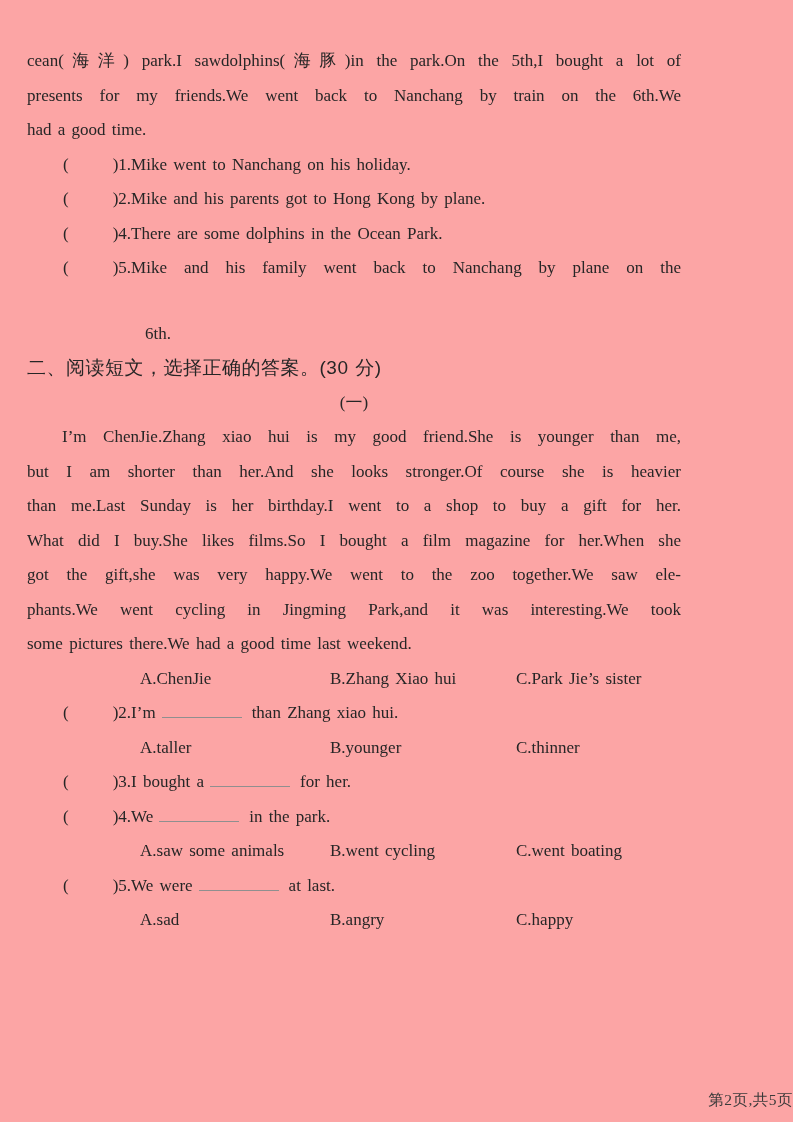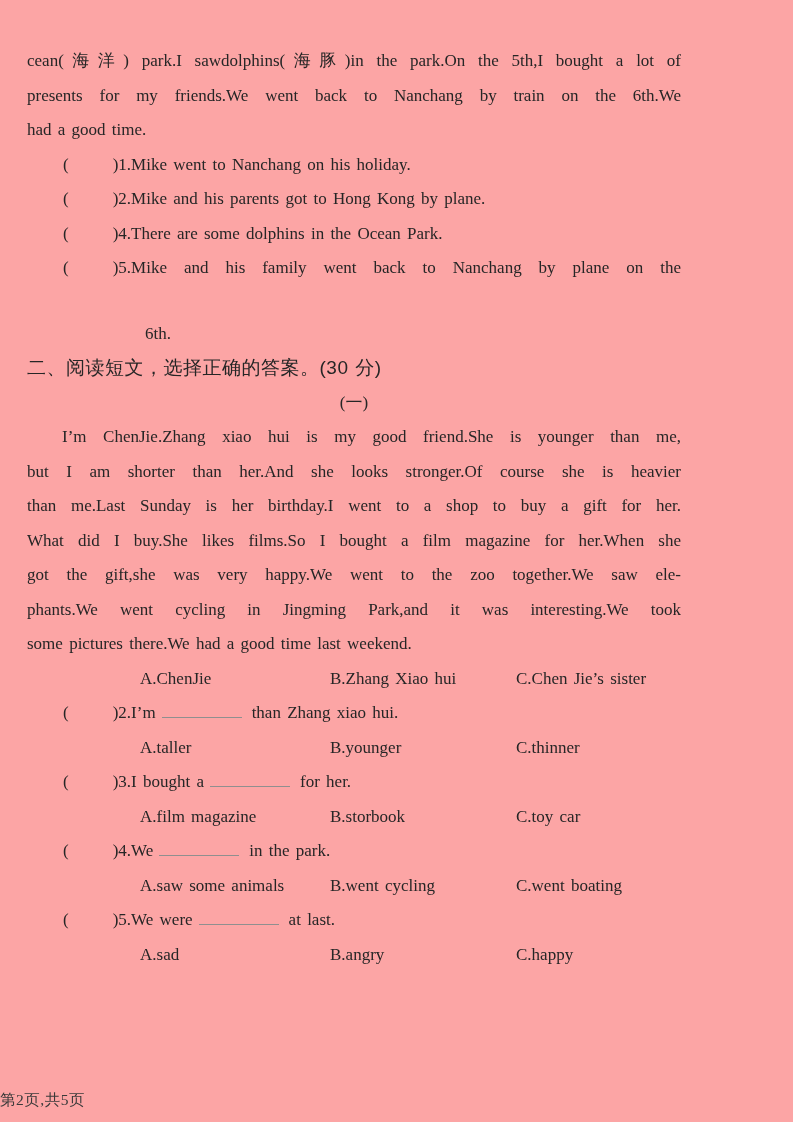--- a/index.html
+++ b/index.html
@@ -52,21 +52,21 @@
     vertical-align:baseline;
   }
   .opts{position:relative;}
   .optA{position:absolute;left:113px;text-align:right;}
   .optB{position:absolute;left:303px;}
   .optC{position:absolute;left:489px;}
   .footer{
     position:absolute;
     left:0;top:1090px;
     width:793px;
-    text-align:left;
+    text-align:right;
     font-size:15.5px;
     color:#3a3a3a;
     letter-spacing:0.5px;
   }
 </style>
 </head>
 <body>
 
 <div class="page">
   <div class="content">
@@ -88,36 +88,31 @@
     <div class="line just">but I am shorter than her.And she looks stronger.Of course she is heavier</div>
     <div class="line just">than me.Last Sunday is her birthday.I went to a shop to buy a gift for her.</div>
     <div class="line just">What did I buy.She likes films.So I bought a film magazine for her.When she</div>
     <div class="line just">got the gift,she was very happy.We went to the zoo together.We saw ele-</div>
     <div class="line just">phants.We went cycling in Jingming Park,and it was interesting.We took</div>
     <div class="line">some pictures there.We had a good time last weekend.</div>
 
     <div class="line opts">
         <span class="optA">A.ChenJie</span>
         <span class="optB">B.Zhang Xiao hui</span>
-        <span class="optC">C.Chen Jie’s sister</span>
+        <span class="optC">C.Park Jie’s sister</span>
       </div>
 
     <div class="line qline"><span class="po">(</span><span class="pc">)</span><span>2.</span><span>I’m</span><span class="blank"></span><span>than Zhang xiao hui.</span></div>
     <div class="line opts">
         <span class="optA">A.taller</span>
         <span class="optB">B.younger</span>
         <span class="optC">C.thinner</span>
       </div>
 
     <div class="line qline"><span class="po">(</span><span class="pc">)</span><span>3.</span><span>I bought a</span><span class="blank"></span><span>for her.</span></div>
-    <div class="line opts">
-        <span class="optA">A.film magazine</span>
-        <span class="optB">B.storbook</span>
-        <span class="optC">C.toy car</span>
-      </div>
 
     <div class="line qline"><span class="po">(</span><span class="pc">)</span><span>4.</span><span>We</span><span class="blank"></span><span>in the park.</span></div>
     <div class="line opts">
         <span class="optA">A.saw some animals</span>
         <span class="optB">B.went cycling</span>
         <span class="optC">C.went boating</span>
       </div>
 
     <div class="line qline"><span class="po">(</span><span class="pc">)</span><span>5.</span><span>We were</span><span class="blank"></span><span>at last.</span></div>
     <div class="line opts">

